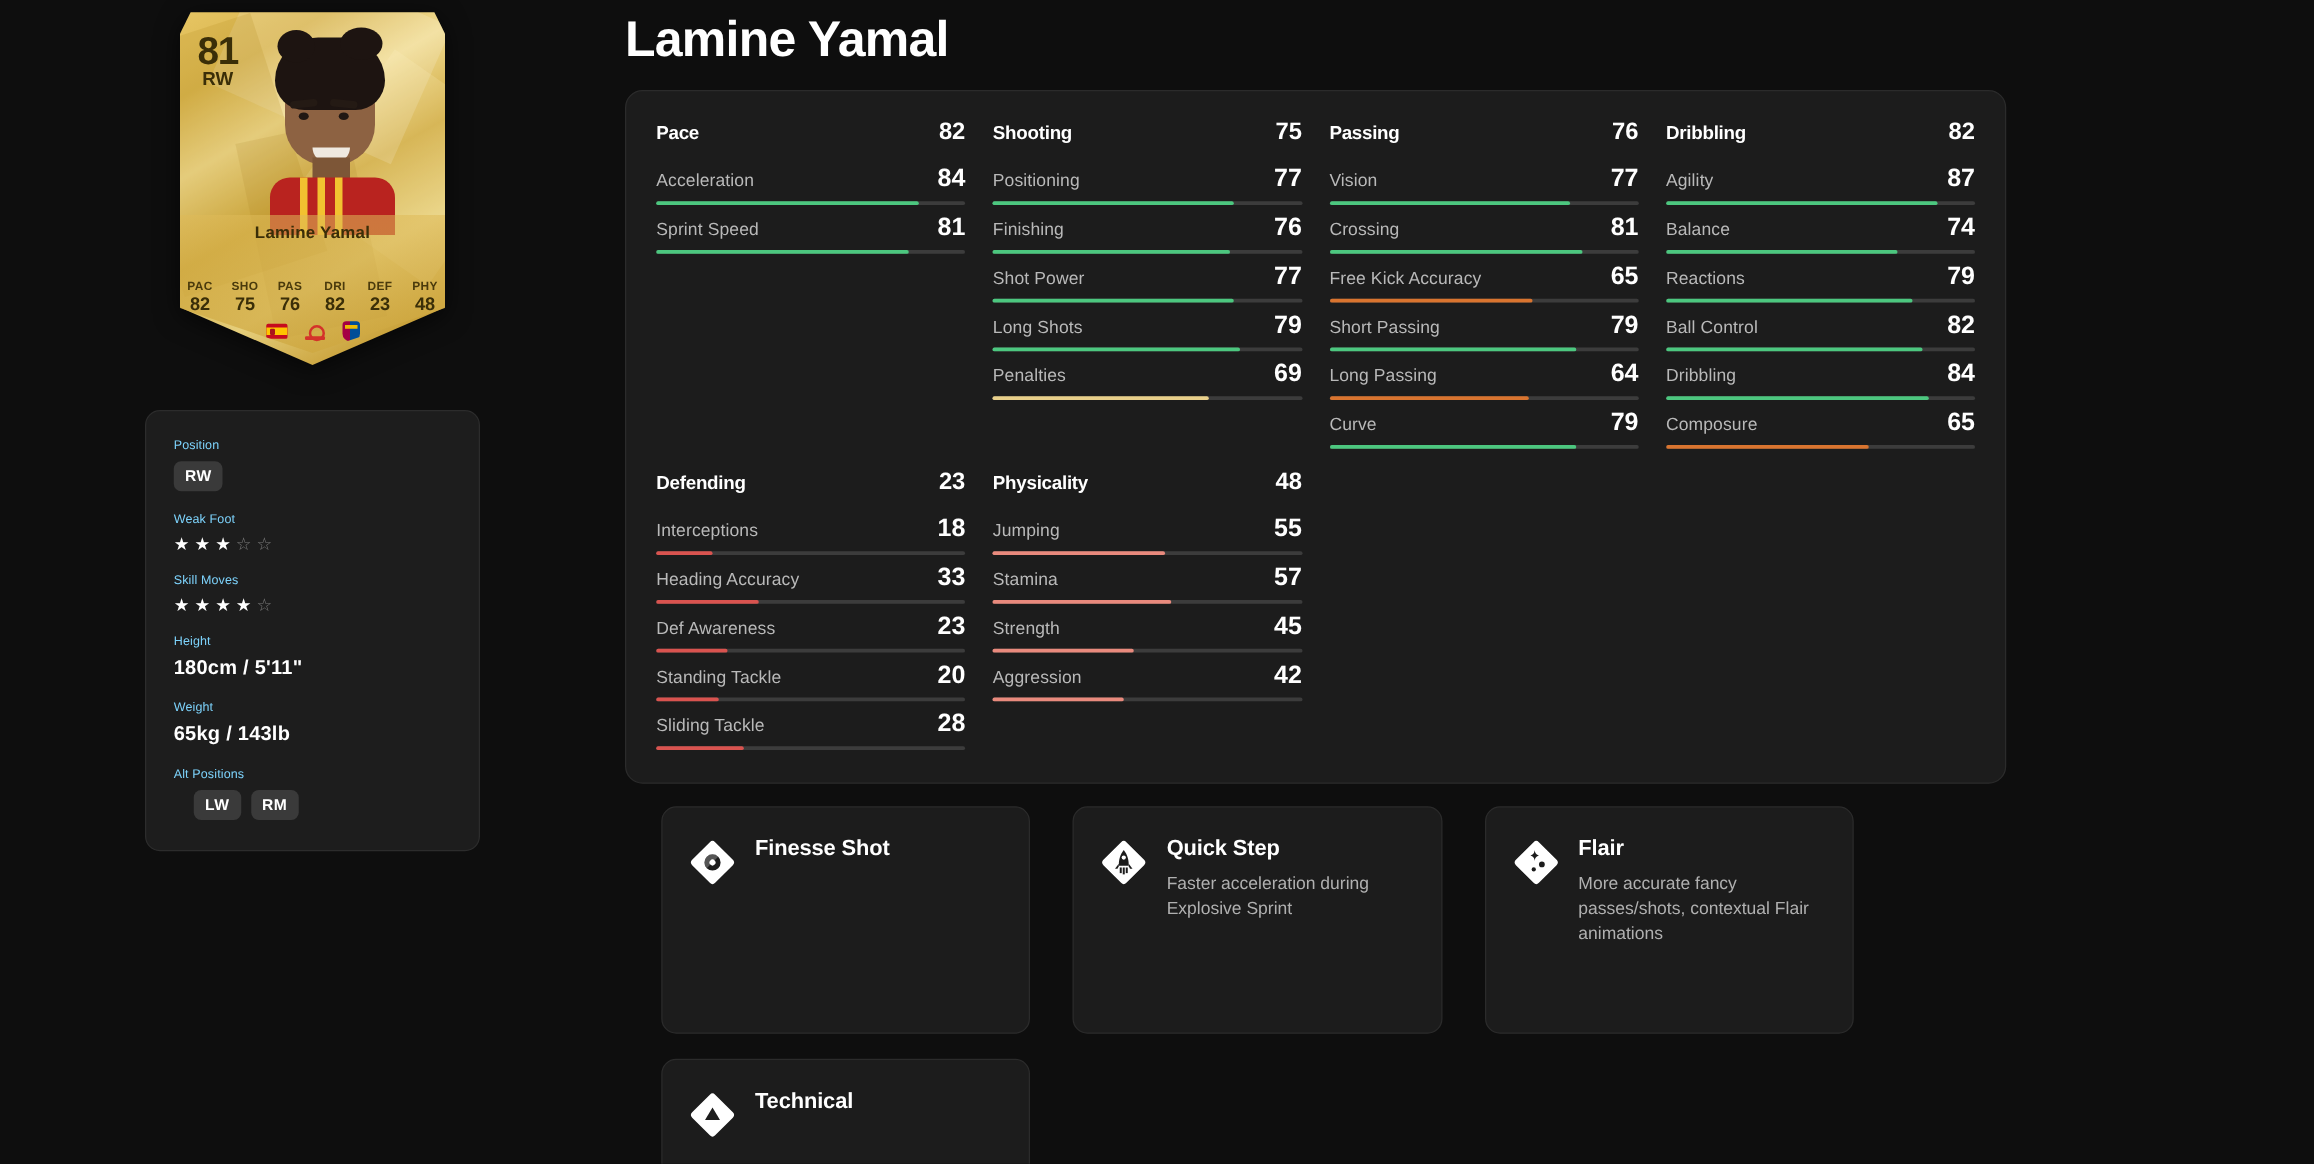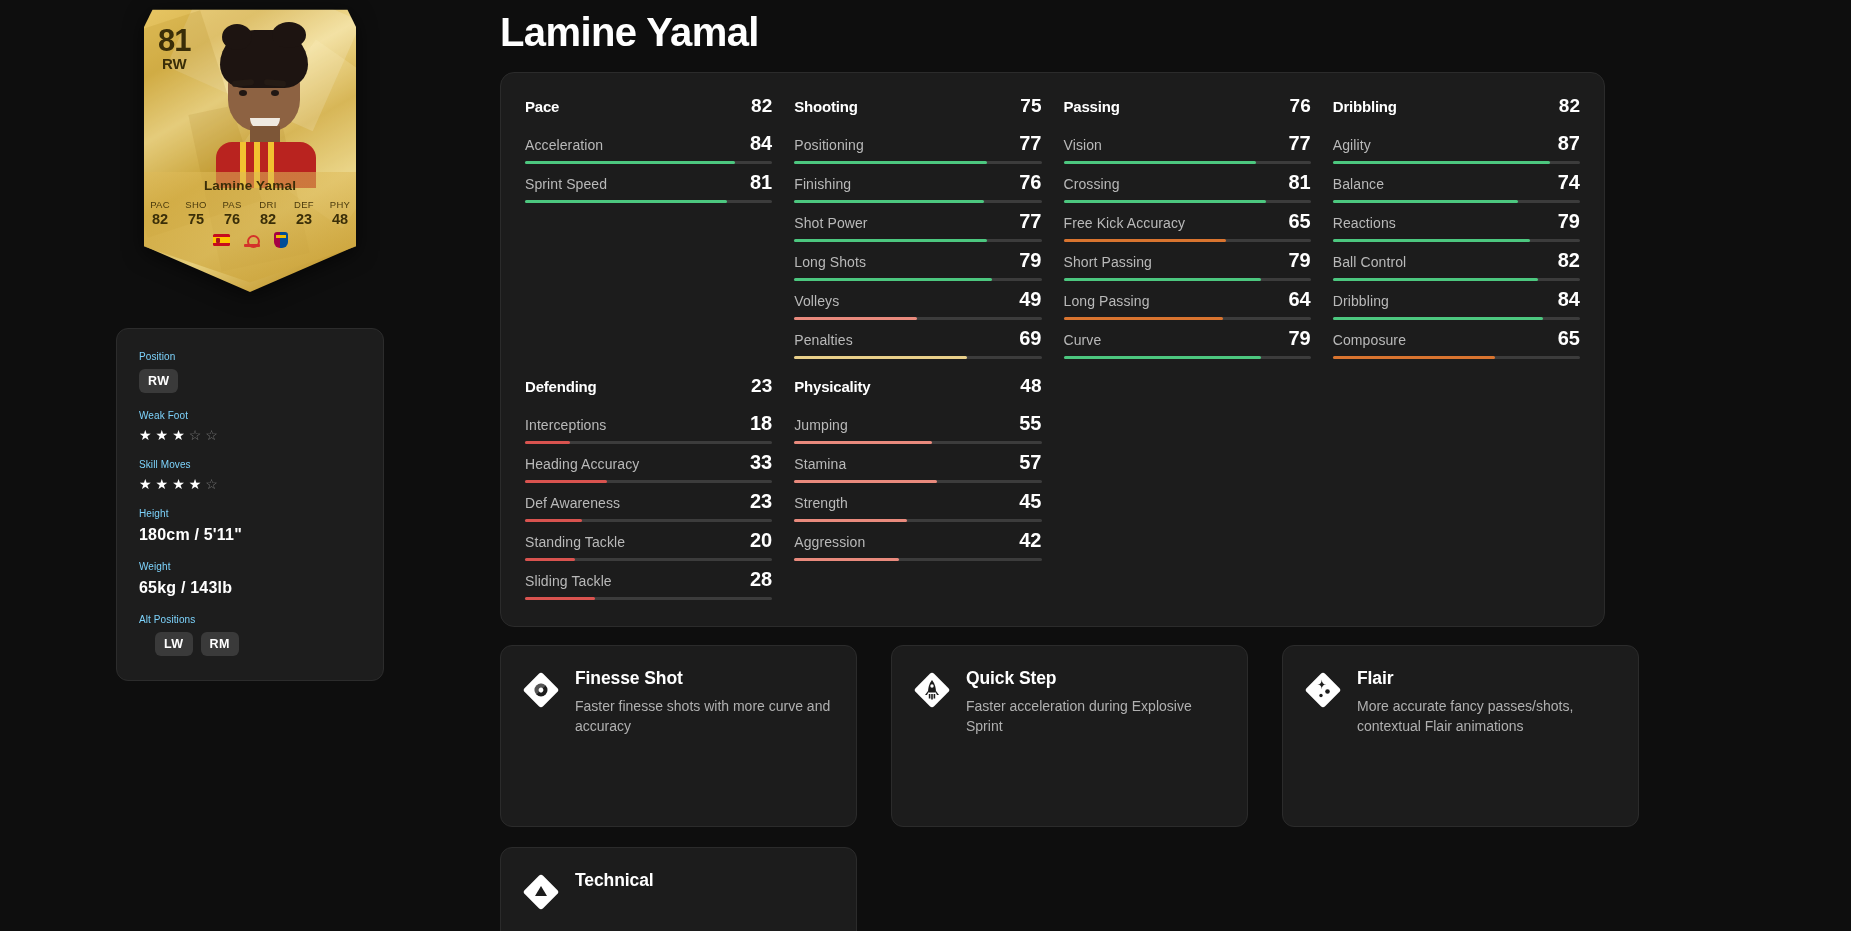--- a/index.html
+++ b/index.html
@@ -55,21 +55,21 @@
             background:#b9231f; border-radius:16px 16px 0 0; }
   .jstripe { position:absolute; top:120px; width:6px; height:46px; background:#f2c230; }
   .js1{left:38px;} .js2{left:52px;} .js3{left:66px;}
 
   .fut-lower { position:absolute; left:0; right:0; top:168px; z-index:4; text-align:center;
                background: linear-gradient(180deg, rgba(222,186,88,.55), rgba(205,166,62,.75)); height:120px;
                clip-path: polygon(0 0,100% 0,100% 62%,50% 92%,0 62%); }
   .fut-name { font-size: 13.5px; font-weight: 700; color: #3a2e08; letter-spacing:.2px; padding-top:6px; }
   .fut-stats { display:flex; justify-content:center; gap:10px; margin-top:6px; }
   .fut-stat { width:26px; }
-  .fut-stat .lab { font-size: 9.5px; font-weight: 400; color:#4a3a0c; letter-spacing:.3px; }
+  .fut-stat .lab { font-size: 9.5px; font-weight: 700; color:#4a3a0c; letter-spacing:.3px;margin-top:25px; }
   .fut-stat .val { font-size: 14.5px; font-weight: 700; color:#3a2e08; margin-top:1px; }
   .fut-badges { display:flex; justify-content:center; gap:14px; margin-top:5px; align-items:center; }
   .flag { width:17px;height:12px; border-radius:1.5px; overflow:hidden; position:relative;
           background:#c60b1e; }
   .flag .mid { position:absolute;left:0;right:0;top:25%;height:50%;background:#ffc400; }
   .flag .crest{ position:absolute;left:3px;top:4px;width:4px;height:5px;background:#aa151b;border-radius:1px;}
   .liga { width:16px;height:13px; position:relative; }
   .liga:before{content:"";position:absolute;left:3px;top:1px;width:9px;height:9px;border:2px solid #d4322a;border-radius:50%;}
   .liga:after{content:"";position:absolute;left:0;bottom:0;width:16px;height:3px;background:#d4322a;border-radius:1px;}
   .club { width:14px;height:16px; background:linear-gradient(90deg,#a50044 0%,#a50044 45%,#004d98 45%,#004d98 100%);
@@ -118,21 +118,21 @@
   .group-name { font-size: 15px; font-weight: 700; color:#fff; letter-spacing:-.2px;}
   .group-value { font-size: 19px; font-weight: 700; color:#fff; }
   .sub-row { padding-top: 7px; }
   .sub-top { display:flex; justify-content:space-between; align-items:baseline; }
   .sub-name { font-size: 14px; color:#b9b9b9; letter-spacing:.1px; }
   .sub-val  { font-size: 20px; color:#fff; font-weight: 700; }
   .bar { position: relative; height: 3px; margin-top: 6px; background: #3c3c3c; border-radius: 2px; }
   .bar > span { position:absolute; left:0; top:0; bottom:0; border-radius:2px; display:block; }
 
   
-  .ps-grid { margin-top: 18px; width: 1139px; display: grid; grid-template-columns: repeat(3, 1fr); column-gap: 34px; }
+  .ps-grid { margin-top: 18px; width: 954px; display: grid; grid-template-columns: repeat(3, 1fr); column-gap: 34px; margin-left: 29px; }
   .ps-card {
     background:#1c1c1c; border:1px solid #2b2b2b; border-radius: 12px;
     padding: 22px 22px 22px 20px; height: 182px; display:flex; gap: 14px;
   }
   .ps-row2 { margin-top: 20px; }
   .ps-icon { flex: 0 0 auto; width: 40px; height: 40px; margin-top: 2px; }
   .ps-body { flex:1; min-width:0; }
   .ps-title { font-size: 17.5px; font-weight: 700; color:#fff; letter-spacing:-.1px; }
   .ps-desc { font-size: 14px; color:#b0b0b0; line-height: 1.42; margin-top: 8px; }
 </style>
@@ -327,29 +327,20 @@
               <div class="sub-top">
                 <span class="sub-name">Long Shots</span>
                 <span class="sub-val">79</span>
               </div>
               <div class="bar">
                 <span style="width: 79.798%; background: rgb(76, 199, 127);"></span>
               </div>
             </div>
             <div class="sub-row">
               <div class="sub-top">
-                <span class="sub-name">Volleys</span>
-                <span class="sub-val">49</span>
-              </div>
-              <div class="bar">
-                <span style="width: 49.4949%; background: rgb(233, 138, 125);"></span>
-              </div>
-            </div>
-            <div class="sub-row">
-              <div class="sub-top">
                 <span class="sub-name">Penalties</span>
                 <span class="sub-val">69</span>
               </div>
               <div class="bar">
                 <span style="width: 69.697%; background: rgb(232, 207, 138);"></span>
               </div>
             </div>
           </div>
           <div class="stat-group">
             <div class="group-head">
@@ -578,21 +569,20 @@
                 <rect x="-13" y="-13" width="26" height="26" rx="3" fill="#fff"></rect>
               </g>
               <g transform="translate(20,20) rotate(-45)">
                 <circle cx="0" cy="0" r="6.5" fill="#1c1c1c"></circle>
                 <path d="M-6.5 0 A6.5 6.5 0 0 1 6.5 0 Z" fill="#fff" opacity=".25"></path>
                 <circle cx="0" cy="0" r="2.4" fill="#fff"></circle>
               </g>
             </svg></div>
           <div class="ps-body">
             <div class="ps-title">Finesse Shot</div>
-            <div class="ps-desc">Faster finesse shots with more curve and accuracy</div>
           </div>
         </div>
         <div class="ps-card">
           <div class="ps-icon"><svg viewBox="0 0 40 40">
               <g transform="translate(20,20) rotate(45)">
                 <rect x="-13" y="-13" width="26" height="26" rx="3" fill="#fff"></rect>
               </g>
               <g transform="translate(20,20)" fill="#1c1c1c">
                 <path d="M0 -10 C3.2 -6 4 -1.5 4 2.5 L-4 2.5 C-4 -1.5 -3.2 -6 0 -10Z"></path>
                 <path d="M-4 1 L-7 5 L-5 5 L-4 3Z"></path>

